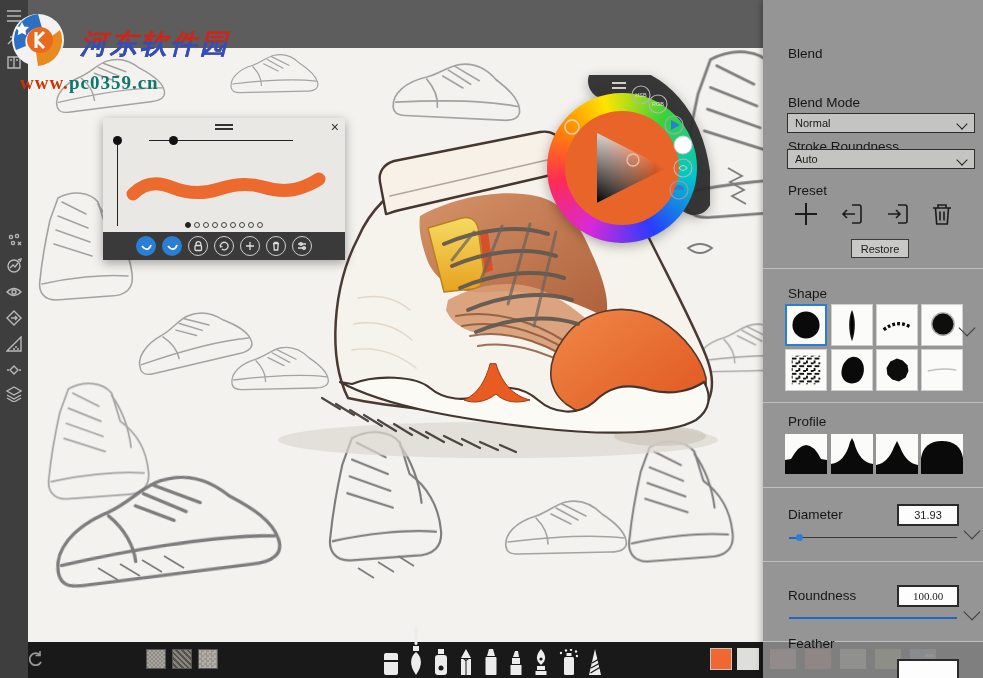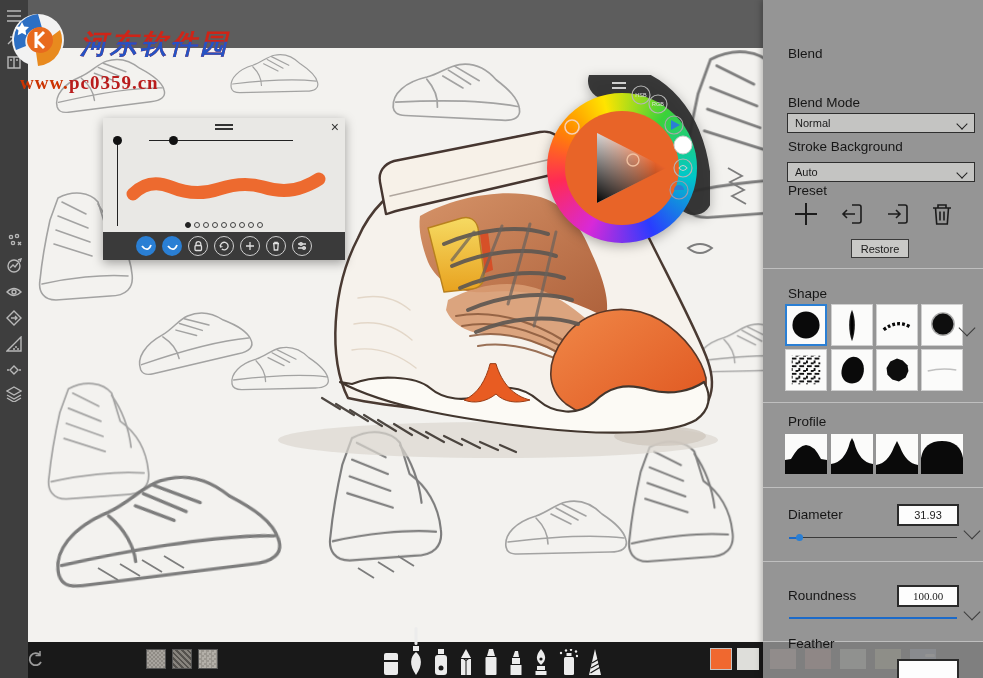--- a/index.html
+++ b/index.html
@@ -20,21 +20,21 @@
   .canvas svg{display:block;}
 
   
   .watermark{position:absolute;left:8px;top:10px;z-index:45;pointer-events:none;}
   .wm-row{display:flex;align-items:center;font-style:italic;}
   .wm-title{position:relative;font-size:27px;font-weight:bold;letter-spacing:3px;line-height:1;margin-left:10px;margin-top:8px;}
   .wm-title .t-red{color:#cf2417;}
   .wm-title .t-blue{position:absolute;left:0;top:0;color:#2553c4;clip-path:inset(42% 0 0 0);}
   .wm-url{margin-left:12px;margin-top:2px;font-family:"Liberation Serif","DejaVu Serif",serif;font-weight:bold;font-size:19px;letter-spacing:1px;}
   .wm-url .u-red{color:#cc3300;}
-  .wm-url .u-green{color:#b91c1c;}
+  .wm-url .u-green{color:#0f766e;}
 
   
   .fpanel{position:absolute;left:103px;top:118px;width:242px;height:142px;background:#e9e8e5;z-index:15;box-shadow:0 3px 10px rgba(0,0,0,.35);}
   .fpanel .drag{position:absolute;left:50%;top:6px;width:18px;height:6px;transform:translateX(-50%);border-top:2px solid #333;border-bottom:2px solid #333;}
   .fpanel .close{position:absolute;right:6px;top:2px;font-size:14px;color:#333;line-height:14px;cursor:default;}
   .fp-vline{position:absolute;left:14px;top:26px;width:1px;height:82px;background:#222;}
   .fp-vdot{position:absolute;left:10px;top:18px;width:9px;height:9px;border-radius:50%;background:#111;}
   .fp-hline{position:absolute;left:46px;top:22px;width:144px;height:1px;background:#222;}
   .fp-hdot{position:absolute;left:66px;top:18px;width:9px;height:9px;border-radius:50%;background:#111;}
   .fp-dots{position:absolute;left:50%;bottom:32px;transform:translateX(-50%);display:flex;gap:3px;}
@@ -509,22 +509,22 @@
   <div class="rpanel">
 
     <div class="rp-label" style="top:46px">Blend</div>
 
     <div class="rp-label" style="top:95px">Blend Mode</div>
     <div class="rp-select" style="top:113px">
       <span>Normal</span>
       <span class="chev"></span>
     </div>
 
-    <div class="rp-label" style="top:139px">Stroke Background</div>
-    <div class="rp-select" style="top:162px">
+    <div class="rp-label" style="top:139px">Stroke Roundness</div>
+    <div class="rp-select" style="top:149px">
       <span>Auto</span>
       <span class="chev"></span>
     </div>
 
     <div class="rp-label" style="top:183px">Preset</div>
     <div class="preset-row">
       <svg width="26" height="26">
           <path d="M13,2 V24 M2,13 H24" stroke-width="2"></path>
         </svg>
       <svg width="24" height="24">

